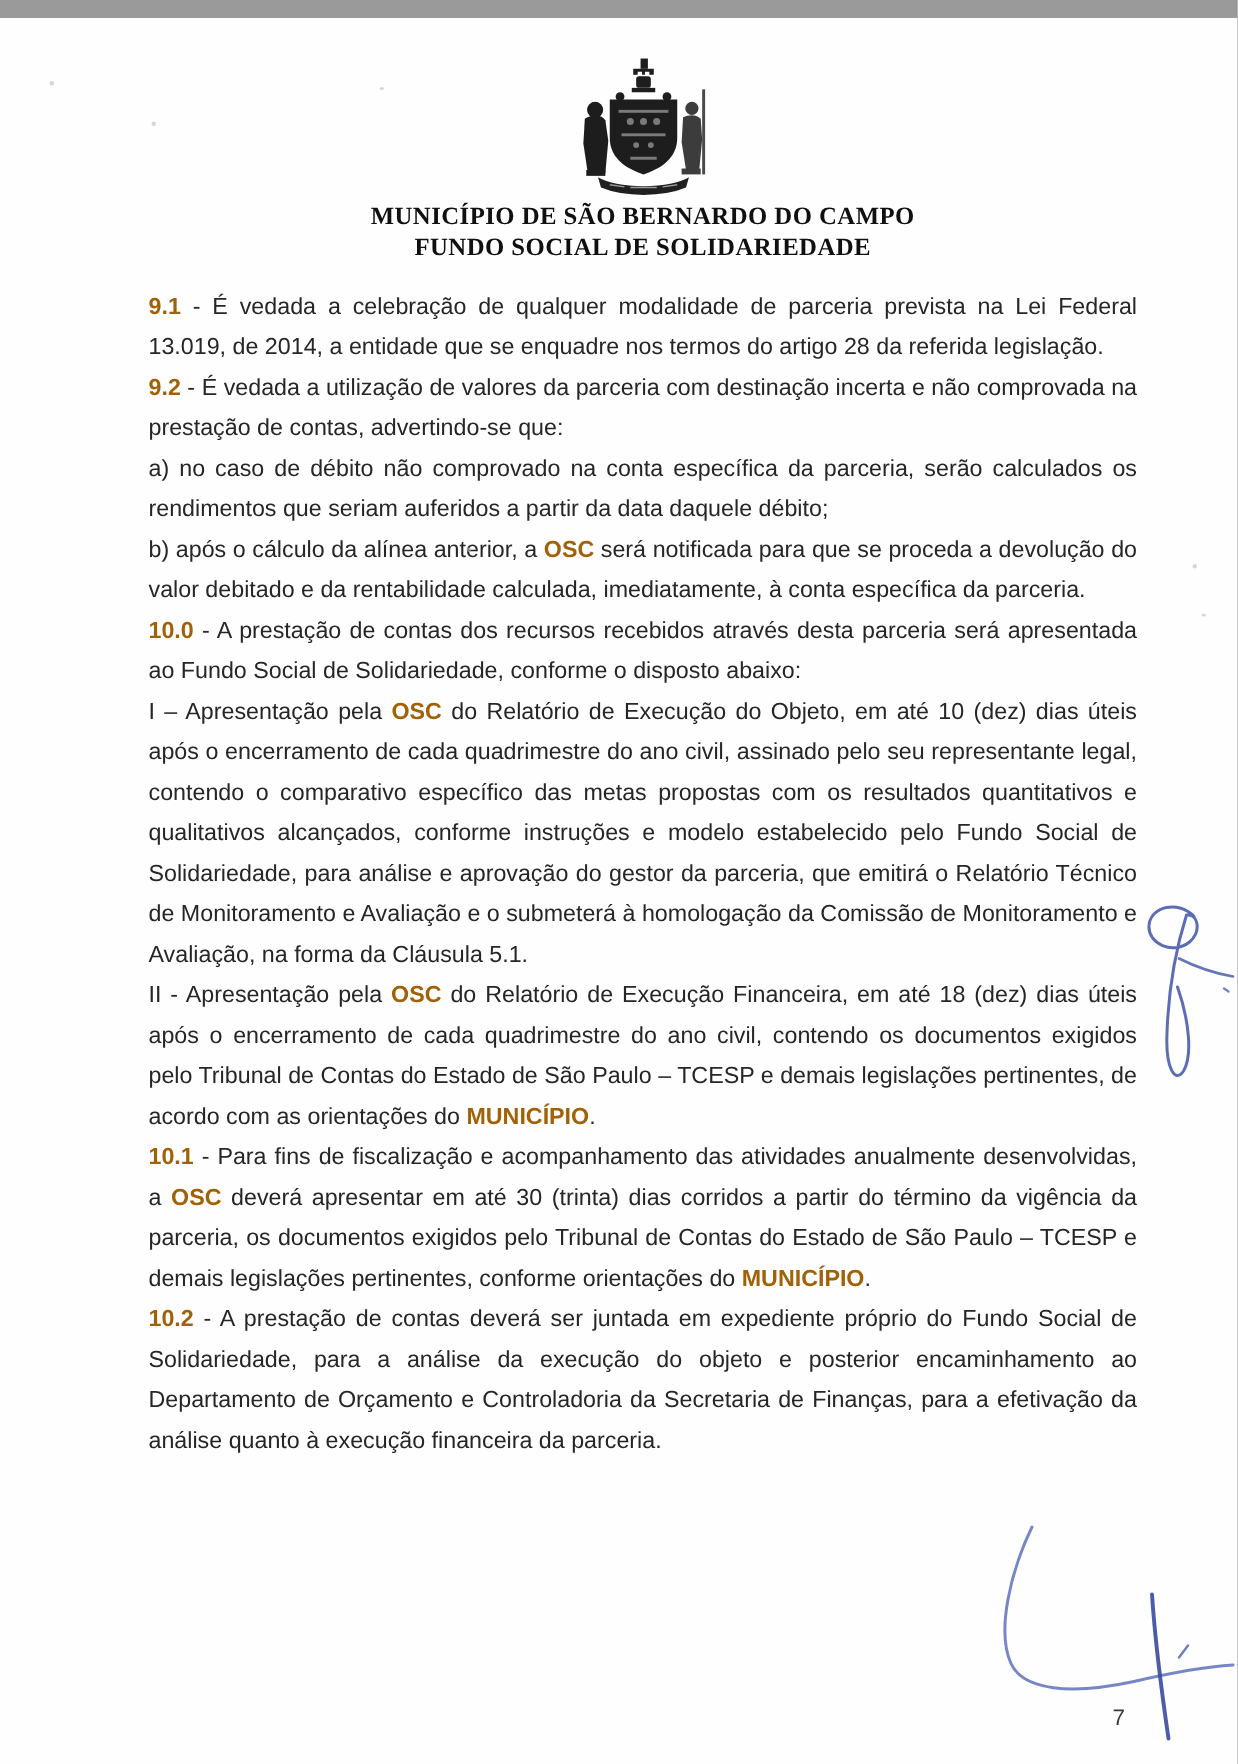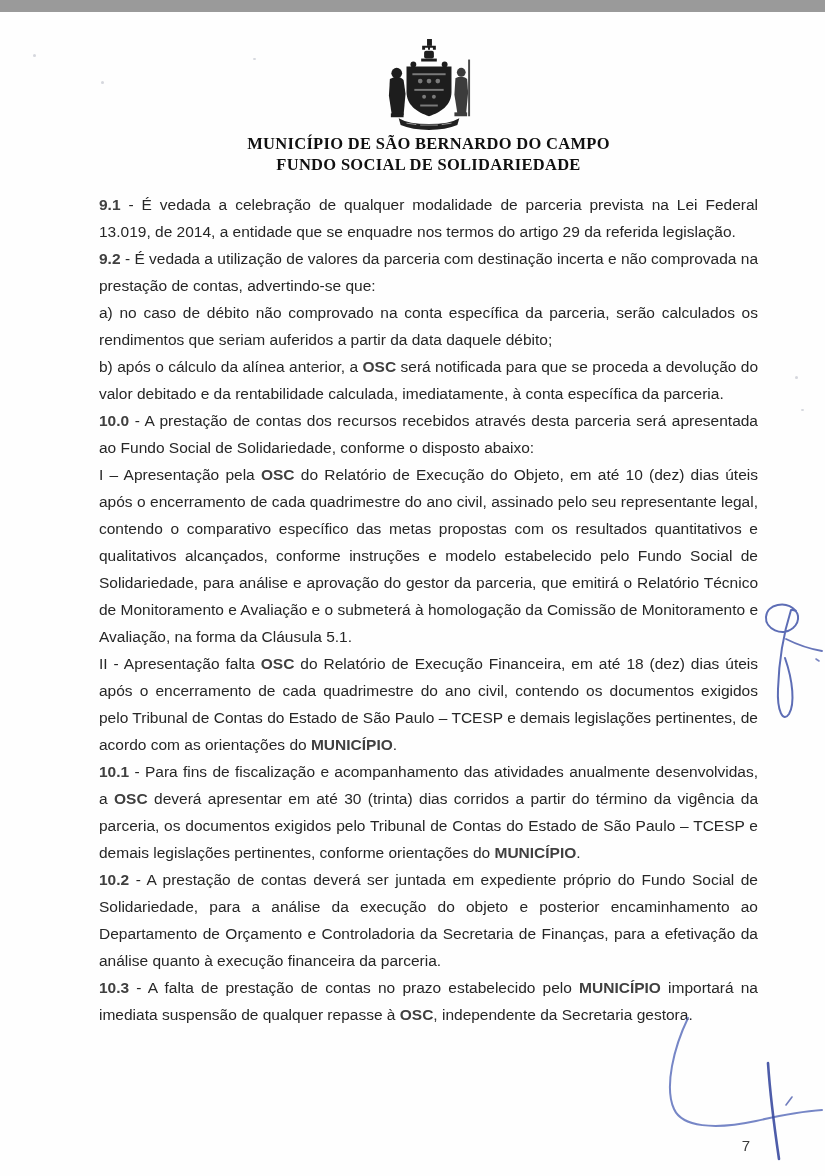--- a/index.html
+++ b/index.html
@@ -27,21 +27,21 @@
     letter-spacing:0.3px;
     color:#101010;
   }
   main {
     margin-top:16px;
     font-size:15.5px;
     line-height:27px;
     text-align:justify;
   }
   p.para { margin:0; }
-  p.para b, .heading { font-weight:700; color:#404040; }
+  p.para b, .heading { font-weight:700; color:#a16207; }
   .heading {
     text-align:center;
     margin:9px 0 17px 0;
   }
   .page-number {
     position:absolute;
     right:75px; bottom:34px;
     font-size:15px;
     color:#3a3a3a;
   }
@@ -96,30 +96,29 @@
             <line x1="36" y1="89" x2="54" y2="89"></line>
             <line x1="58" y1="88.5" x2="68" y2="87"></line>
           </g>
         </g>
       </svg>
       <div class="org-line">MUNICÍPIO DE SÃO BERNARDO DO CAMPO</div>
       <div class="org-line">FUNDO SOCIAL DE SOLIDARIEDADE</div>
     </header>
 
     <main id="doc-body">
-        <p class="para"><b>9.1</b><span> - É vedada a celebração de qualquer modalidade de parceria prevista na Lei Federal 13.019, de 2014, a entidade que se enquadre nos termos do artigo 29 da referida legislação.</span></p>
+        <p class="para"><b>9.1</b><span> - É vedada a celebração de qualquer modalidade de parceria prevista na Lei Federal 13.019, de 2014, a entidade que se enquadre nos termos do artigo 28 da referida legislação.</span></p>
         <p class="para"><b>9.2</b><span> - É vedada a utilização de valores da parceria com destinação incerta e não comprovada na prestação de contas, advertindo-se que:</span></p>
         <p class="para"><span>a) no caso de débito não comprovado na conta específica da parceria, serão calculados os rendimentos que seriam auferidos a partir da data daquele débito;</span></p>
         <p class="para"><span>b) após o cálculo da alínea anterior, a </span><b>OSC</b><span> será notificada para que se proceda a devolução do valor debitado e da rentabilidade calculada, imediatamente, à conta específica da parceria.</span></p>
         <p class="para"><b>10.0</b><span> - A prestação de contas dos recursos recebidos através desta parceria será apresentada ao Fundo Social de Solidariedade, conforme o disposto abaixo:</span></p>
         <p class="para"><span>I – Apresentação pela </span><b>OSC</b><span> do Relatório de Execução do Objeto, em até 10 (dez) dias úteis após o encerramento de cada quadrimestre do ano civil, assinado pelo seu representante legal, contendo o comparativo específico das metas propostas com os resultados quantitativos e qualitativos alcançados, conforme instruções e modelo estabelecido pelo Fundo Social de Solidariedade, para análise e aprovação do gestor da parceria, que emitirá o Relatório Técnico de Monitoramento e Avaliação e o submeterá à homologação da Comissão de Monitoramento e Avaliação, na forma da Cláusula 5.1.</span></p>
-        <p class="para"><span>II - Apresentação falta </span><b>OSC</b><span> do Relatório de Execução Financeira, em até 18 (dez) dias úteis após o encerramento de cada quadrimestre do ano civil, contendo os documentos exigidos pelo Tribunal de Contas do Estado de São Paulo – TCESP e demais legislações pertinentes, de acordo com as orientações do </span><b>MUNICÍPIO</b><span>.</span></p>
+        <p class="para"><span>II - Apresentação pela </span><b>OSC</b><span> do Relatório de Execução Financeira, em até 18 (dez) dias úteis após o encerramento de cada quadrimestre do ano civil, contendo os documentos exigidos pelo Tribunal de Contas do Estado de São Paulo – TCESP e demais legislações pertinentes, de acordo com as orientações do </span><b>MUNICÍPIO</b><span>.</span></p>
         <p class="para"><b>10.1</b><span> - Para fins de fiscalização e acompanhamento das atividades anualmente desenvolvidas, a </span><b>OSC</b><span> deverá apresentar em até 30 (trinta) dias corridos a partir do término da vigência da parceria, os documentos exigidos pelo Tribunal de Contas do Estado de São Paulo – TCESP e demais legislações pertinentes, conforme orientações do </span><b>MUNICÍPIO</b><span>.</span></p>
         <p class="para"><b>10.2</b><span> - A prestação de contas deverá ser juntada em expediente próprio do Fundo Social de Solidariedade, para a análise da execução do objeto e posterior encaminhamento ao Departamento de Orçamento e Controladoria da Secretaria de Finanças, para a efetivação da análise quanto à execução financeira da parceria.</span></p>
-        <p class="para"><b>10.3</b><span> - A falta de prestação de contas no prazo estabelecido pelo </span><b>MUNICÍPIO</b><span> importará na imediata suspensão de qualquer repasse à </span><b>OSC</b><span>, independente da Secretaria gestora.</span></p>
       </main>
   </div>
 
   <svg class="sig" style="left:752px; top:583px;" width="78" height="152" viewBox="0 0 78 152" aria-hidden="true">
     <path d="M44 16 C 34 5, 15 9, 14 22 C 13 34, 30 42, 41 33 C 49 26, 47 14, 39 15
              C 33 34, 27 62, 26 94 C 25 116, 31 128, 37 119 C 43 109, 41 86, 33 63" stroke="#4153a8" stroke-width="2" opacity="0.85"></path>
     <path d="M34 44 C 46 50, 58 54, 70 56" stroke="#4153a8" stroke-width="1.8" opacity="0.8"></path>
     <path d="M64 64 l 3 2" stroke="#4153a8" stroke-width="1.6" opacity="0.7"></path>
   </svg>
 

